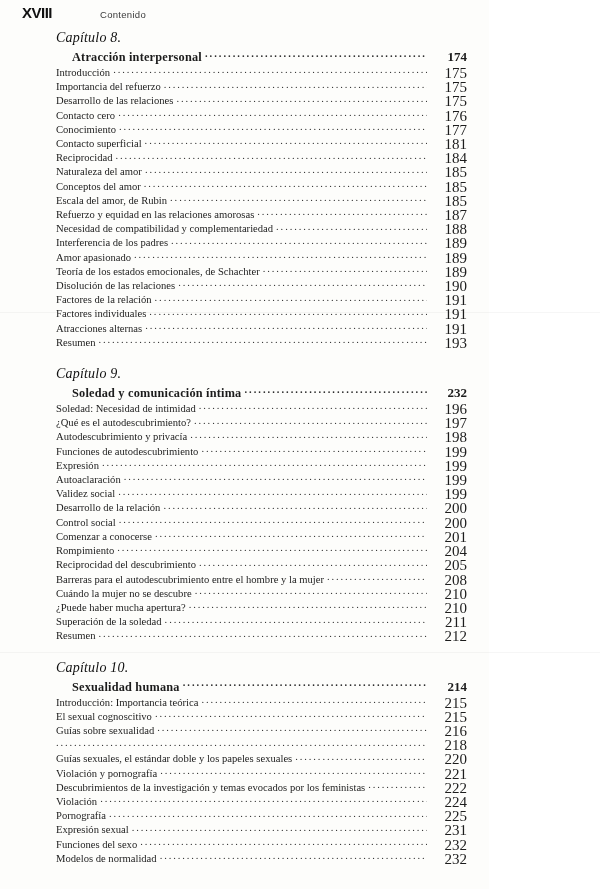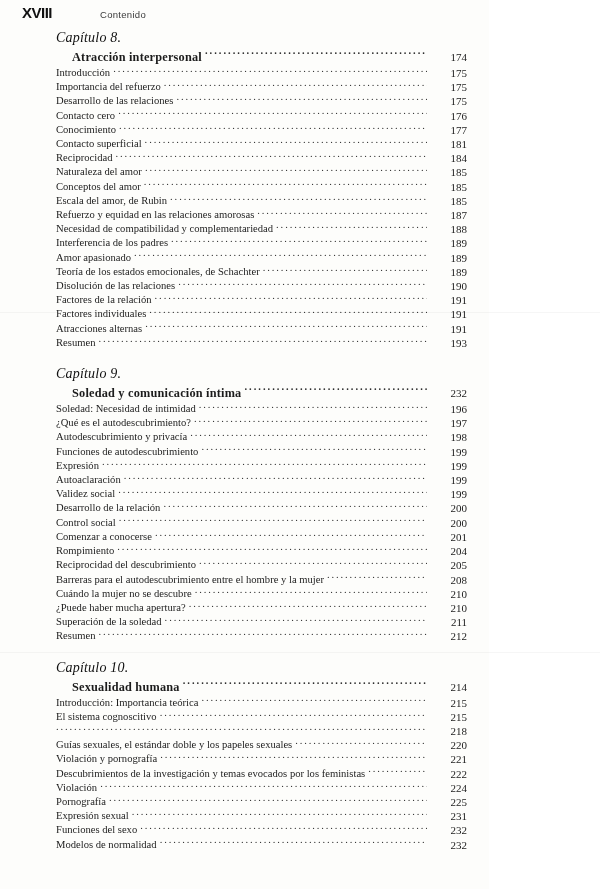--- a/index.html
+++ b/index.html
@@ -66,21 +66,21 @@
     color: #111;
     margin: 0 0 3px 0;
     letter-spacing: 0.2px;
   }
   .chap-gap {
     height: 14px;
   }
 
   .row {
     display: flex;
-    align-items: flex-start;
+    align-items: center;
     font-size: 10.6px;
     line-height: 14.2px;
     color: #1c1c1c;
     white-space: nowrap;
   }
   .row .txt {
     flex: 0 0 auto;
     padding-right: 3px;
   }
   .row .leader {
@@ -96,38 +96,38 @@
     color: #2a2a2a;
     position: absolute;
     left: 0;
     bottom: 1px;
     white-space: nowrap;
   }
   .row .pg {
     flex: 0 0 34px;
     text-align: right;
     padding-left: 6px;
-    font-size: 11px;
+    font-size: 15px;
     color: #1c1c1c;
   }
 
   
   .row.chap-title {
     font-size: 12.3px;
     line-height: 16px;
     padding-left: 16px;
     font-weight: 600;
     margin-bottom: 1px;
   }
   .row.chap-title .txt {
     letter-spacing: 0.2px;
   }
   .row.chap-title .pg {
-    font-weight: normal;
-    font-size: 11px;
+    font-weight: bold;
+    font-size: 13px;
   }
   .row.chap-title .leader::before {
     letter-spacing: 2.0px;
   }
 
   .row.entry {
     padding-left: 0px;
   }
 
   
@@ -357,23 +357,28 @@
           <span class="txt">Sexualidad humana</span>
           <span class="leader"></span>
           <span class="pg">214</span>
         </div>
         <div class="row entry">
           <span class="txt">Introducción: Importancia teórica</span>
           <span class="leader"></span>
           <span class="pg">215</span>
         </div>
         <div class="row entry">
-          <span class="txt">El sistema cognoscitivo</span>
+          <span class="txt">El sexual cognoscitivo</span>
           <span class="leader"></span>
           <span class="pg">215</span>
+        </div>
+        <div class="row entry">
+          <span class="txt">Guías sobre sexualidad</span>
+          <span class="leader"></span>
+          <span class="pg">216</span>
         </div>
         <div class="row entry">
           <span class="leader"></span>
           <span class="pg">218</span>
         </div>
         <div class="row entry">
           <span class="txt">Guías sexuales, el estándar doble y los papeles sexuales</span>
           <span class="leader"></span>
           <span class="pg">220</span>
         </div>

